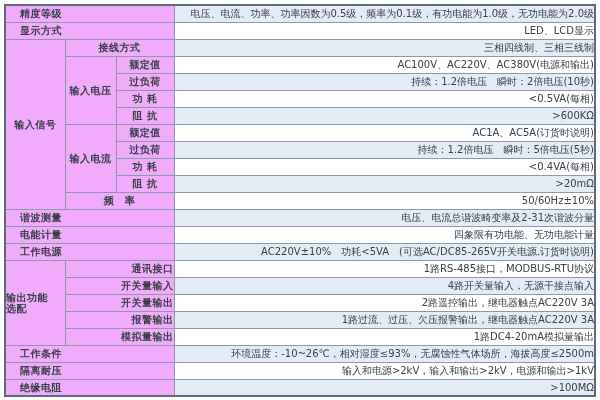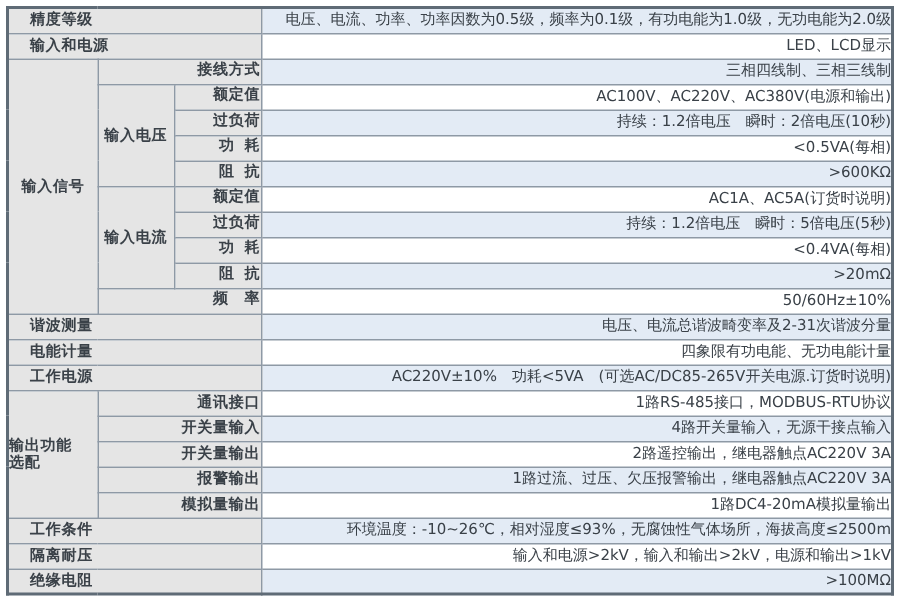--- a/index.html
+++ b/index.html
@@ -23,26 +23,26 @@
     line-height: 1.1;
     color: #3a4148;
     padding: 0;
     vertical-align: middle;
     overflow: hidden;
     white-space: nowrap;
   }
   tr.r { height: 17px; }
   
   td.lbl {
-    background: #e5e5e5;
+    background: #f0abfc;
     font-weight: bold;
     letter-spacing: 0.5px;
   }
   td.lbl.l1 { padding-left: 14px; text-align: left; }   
-  td.lbl.c  { text-align: right; font-family: Liberation Mono, monospace; }                     
+  td.lbl.c  { text-align: center; }                     
   td.lbl.l2 { padding-left: 8px; text-align: right; }    
   td.lbl.grp { text-align: center; }                    
   td.lbl.grp .grp-line { display: block; text-align: left; }
   
   td.val {
     background: #ffffff;
     padding-left: 8px;
     text-align: right;
     font-weight: normal;
   }
@@ -57,21 +57,21 @@
       <col style="width:51px">
       <col style="width:58px">
       <col>
   </colgroup>
   <tbody>
     <tr class="r">
       <td class="lbl l1" colspan="3">精度等级</td>
       <td class="val alt">电压、电流、功率、功率因数为0.5级，频率为0.1级，有功电能为1.0级，无功电能为2.0级</td>
     </tr>
     <tr class="r">
-      <td class="lbl l1" colspan="3">输入和电源</td>
+      <td class="lbl l1" colspan="3">显示方式</td>
       <td class="val">LED、LCD显示</td>
     </tr>
     <tr class="r">
       <td class="lbl grp" rowspan="10">输入信号</td>
       <td class="lbl c" colspan="2">接线方式</td>
       <td class="val alt">三相四线制、三相三线制</td>
     </tr>
     <tr class="r">
       <td class="lbl grp" rowspan="4">输入电压</td>
       <td class="lbl c">额定值</td>

